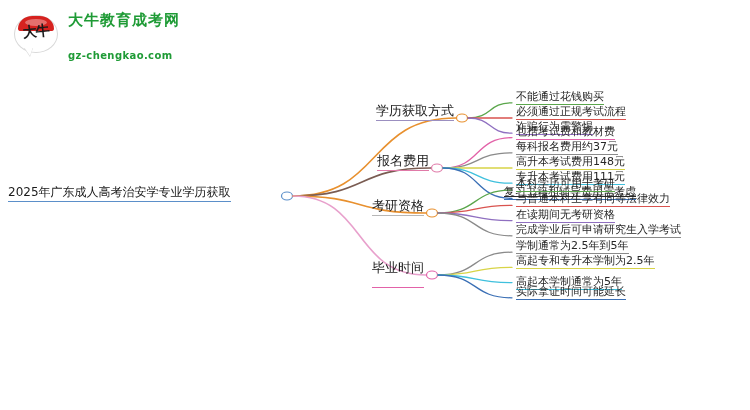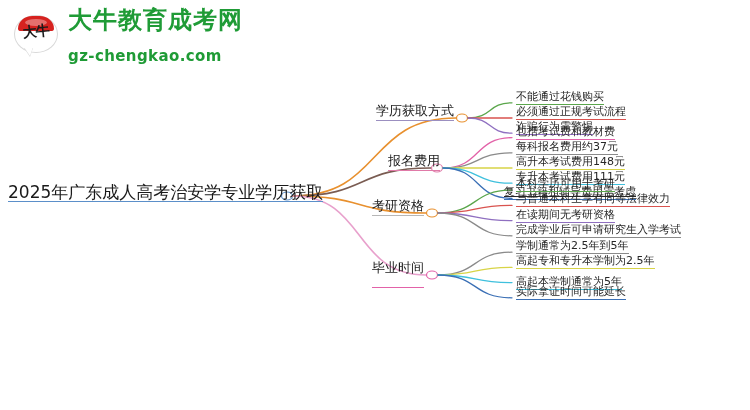--- a/index.html
+++ b/index.html
@@ -87,28 +87,28 @@
     letter-spacing: -1px;
     text-align: center;
     transform: rotate(-6deg);
   }
   #logo-text {
     display: flex;
     flex-direction: column;
     justify-content: center;
   }
   #logo-title {
-    font-size: 24px;
+    font-size: 15px;
     font-weight: bold;
     color: #1f9b36;
     letter-spacing: 1px;
     line-height: 23px;
   }
   #logo-sub {
-    font-size: 15px;
+    font-size: 10px;
     font-weight: bold;
     color: #1f9b36;
     letter-spacing: 0.4px;
     line-height: 14px;
     margin-top: 17px;
   }
 
   
   #mindmap {
     position: absolute;
@@ -130,21 +130,21 @@
     white-space: nowrap;
     font-size: 11px;
     color: #262626;
     line-height: 13px;
   }
 
   
   #root-node {
     left: 8px;
     top: 186px;
-    font-size: 17px;
+    font-size: 12px;
     color: #1a1a1a;
     border-bottom: 1.4px solid #5b8fc9;
     padding-bottom: 2px;
   }
   
   .branch-label {
     font-size: 13px;
     color: #1a1a1a;
     padding-bottom: 2px;
   }
@@ -199,21 +199,21 @@
       <path d="M 438 275 C 478.7 275, 471.3 267.4, 512 267.4" fill="none" stroke="#d8d447" stroke-width="1.3" stroke-linecap="round"></path>
       <path d="M 438 275 C 478.7 275, 471.3 282.59999999999997, 512 282.59999999999997" fill="none" stroke="#3fc0dd" stroke-width="1.3" stroke-linecap="round"></path>
       <path d="M 438 275 C 478.7 275, 471.3 297.79999999999995, 512 297.79999999999995" fill="none" stroke="#3a6fb5" stroke-width="1.3" stroke-linecap="round"></path>
     </svg>
   <div id="nodes-layer">
       <div class="node" id="root-node" style="border-bottom-color: rgb(91, 143, 201);"><span>2025年广东成人高考治安学专业学历获取</span></div>
       <div class="node branch-label" style="left: 0px; top: 104px; width: 460px; text-align: right; padding-right: 6px; box-sizing: border-box;"><span style="border-bottom: 1.2px solid rgb(155, 143, 192); padding-bottom: 2px;">学历获取方式</span></div>
       <div class="node leaf-label" style="left: 516px; top: 89.8px; border-bottom: 1.1px solid rgb(90, 166, 75);"><span>不能通过花钱购买</span></div>
       <div class="node leaf-label" style="left: 516px; top: 105px; border-bottom: 1.1px solid rgb(217, 83, 79);"><span>必须通过正规考试流程</span></div>
       <div class="node leaf-label" style="left: 516px; top: 120.2px; border-bottom: 1.1px solid rgb(143, 111, 192);"><span>诈骗行为需警惕</span></div>
-      <div class="node branch-label" style="left: 11px; top: 154px; width: 435px; text-align: right; padding-right: 6px; box-sizing: border-box;"><span style="border-bottom: 1.2px solid rgb(224, 122, 168); padding-bottom: 2px;">报名费用</span></div>
+      <div class="node branch-label" style="left: 0px; top: 154px; width: 435px; text-align: right; padding-right: 6px; box-sizing: border-box;"><span style="border-bottom: 1.2px solid rgb(224, 122, 168); padding-bottom: 2px;">报名费用</span></div>
       <div class="node leaf-label" style="left: 516px; top: 124.6px; border-bottom: 1.1px solid rgb(226, 98, 168);"><span>包括考试费和教材费</span></div>
       <div class="node leaf-label" style="left: 516px; top: 139.8px; border-bottom: 1.1px solid rgb(138, 138, 138);"><span>每科报名费用约37元</span></div>
       <div class="node leaf-label" style="left: 516px; top: 155px; border-bottom: 1.1px solid rgb(216, 212, 71);"><span>高升本考试费用148元</span></div>
       <div class="node leaf-label" style="left: 516px; top: 170.2px; border-bottom: 1.1px solid rgb(63, 192, 221);"><span>专升本考试费用111元</span></div>
       <div class="node leaf-label" style="left: 504px; top: 185.4px; border-bottom: 1.1px solid rgb(58, 111, 181); text-decoration: underline;"><span>复习书籍和辅导费用需考虑</span></div>
       <div class="node branch-label" style="left: 0px; top: 199px; width: 430px; text-align: right; padding-right: 6px; box-sizing: border-box;"><span style="border-bottom: 1.2px solid rgb(183, 183, 183); padding-bottom: 2px;">考研资格</span></div>
       <div class="node leaf-label" style="left: 516px; top: 177.2px; border-bottom: 1.1px solid rgb(90, 166, 75);"><span>本科学历可用于考研</span></div>
       <div class="node leaf-label" style="left: 516px; top: 192.4px; border-bottom: 1.1px solid rgb(217, 83, 79);"><span>与普通本科生享有同等法律效力</span></div>
       <div class="node leaf-label" style="left: 516px; top: 207.6px; border-bottom: 1.1px solid rgb(143, 111, 192);"><span>在读期间无考研资格</span></div>
       <div class="node leaf-label" style="left: 516px; top: 222.8px; border-bottom: 1.1px solid rgb(138, 138, 138);"><span>完成学业后可申请研究生入学考试</span></div>

